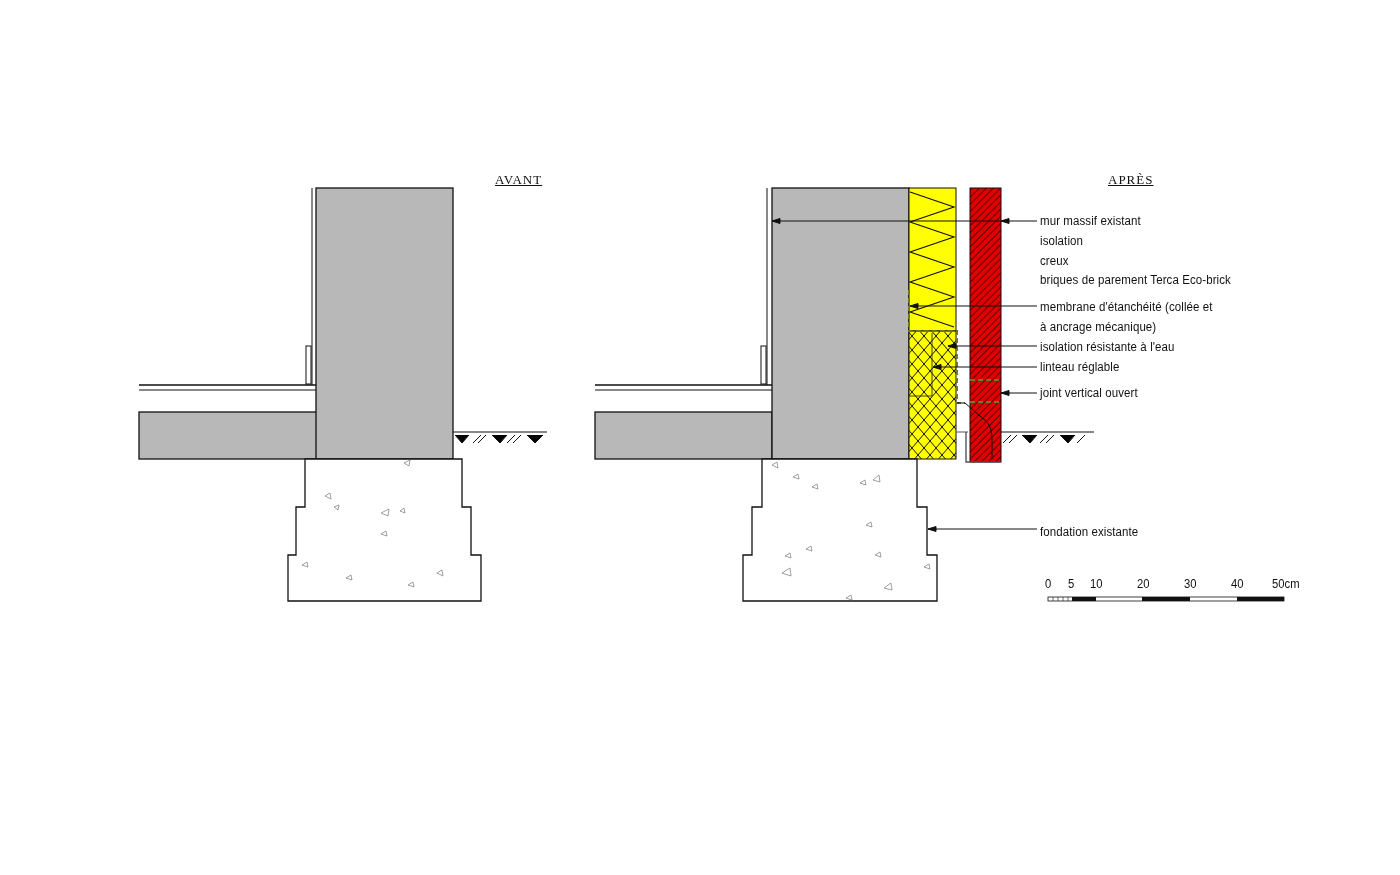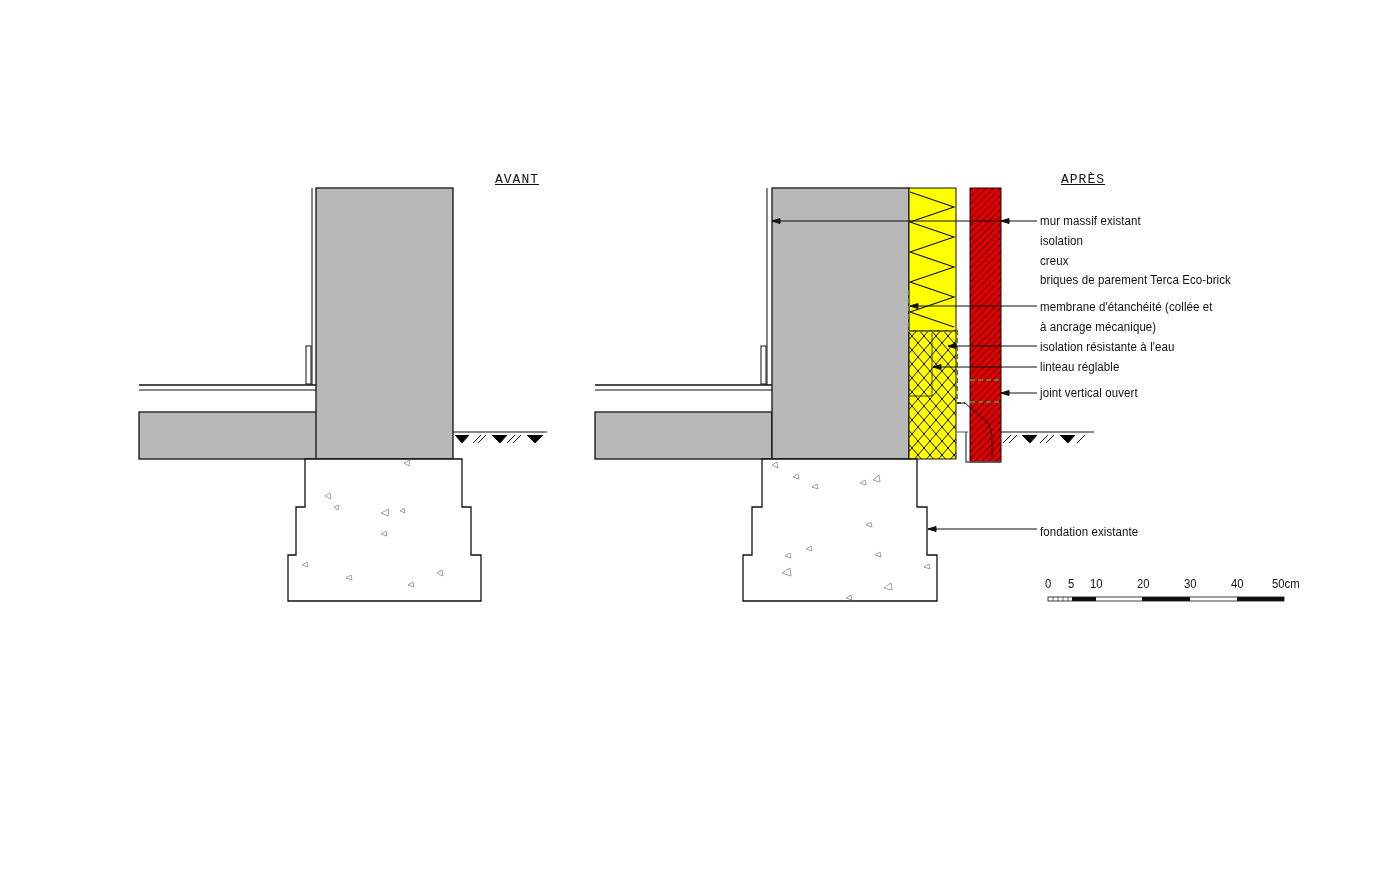--- a/index.html
+++ b/index.html
@@ -2,21 +2,21 @@
 <html><head>
 <meta charset="utf-8">
 <style>
   html, body { margin: 0; padding: 0; background: #ffffff; }
   body { width: 1400px; height: 875px; position: relative; overflow: hidden;
          font-family: "DejaVu Sans Condensed", "DejaVu Sans", sans-serif; }
   #canvas { position: absolute; left: 0; top: 0; }
   .lbl { position: absolute; font-size: 12.5px; color: #111; white-space: nowrap;
          font-family: "Liberation Sans Narrow", "Liberation Sans", sans-serif; letter-spacing: 0.1px; transform: scaleX(0.92); transform-origin: left center; }
   .title { position: absolute; font-size: 13px; color: #111; text-decoration: underline;
-           font-family: Liberation Mono, monospace; letter-spacing: 1px; }
+           font-family: Liberation Serif, serif; letter-spacing: 1px; }
   .scale-num { position: absolute; font-size: 12.5px; color: #111;
                font-family: "Liberation Sans", sans-serif; transform: scaleX(0.9); transform-origin: left center; }
 </style>
 </head>
 <body>
 
 <svg id="canvas" width="1400" height="875" viewBox="0 0 1400 875">
   <defs>
     <pattern id="brickHatch" patternUnits="userSpaceOnUse" width="5" height="5" patternTransform="rotate(45)">
       <rect width="5" height="5" fill="#e00000"></rect>
@@ -128,21 +128,21 @@
   <g>
     <rect x="1048" y="597" width="236" height="4" fill="#fff" stroke="#111" stroke-width="0.8"></rect>
     <rect x="1072" y="597" width="24" height="4" fill="#111"></rect>
     <rect x="1142" y="597" width="48" height="4" fill="#111"></rect>
     <rect x="1237" y="597" width="47" height="4" fill="#111"></rect>
     <path d="M1053,597 v4 M1058,597 v4 M1063,597 v4 M1068,597 v4" stroke="#111" stroke-width="0.6"></path>
   </g>
 </svg>
 
 <div class="title" style="left:495px; top:172px;">AVANT</div>
-<div class="title" style="left:1061px; top:172px;">APRÈS</div>
+<div class="title" style="left:1108px; top:172px;">APRÈS</div>
 
 <div class="lbl" style="left:1040px; top:214px;">mur massif existant</div>
 <div class="lbl" style="left:1040px; top:234px;">isolation</div>
 <div class="lbl" style="left:1040px; top:254px;">creux</div>
 <div class="lbl" style="left:1040px; top:273px;">briques de parement Terca Eco-brick</div>
 <div class="lbl" style="left:1040px; top:300px;">membrane d'étanchéité (collée et</div>
 <div class="lbl" style="left:1040px; top:320px;">à ancrage mécanique)</div>
 <div class="lbl" style="left:1040px; top:340px;">isolation résistante à l'eau</div>
 <div class="lbl" style="left:1040px; top:360px;">linteau réglable</div>
 <div class="lbl" style="left:1040px; top:386px;">joint vertical ouvert</div>

